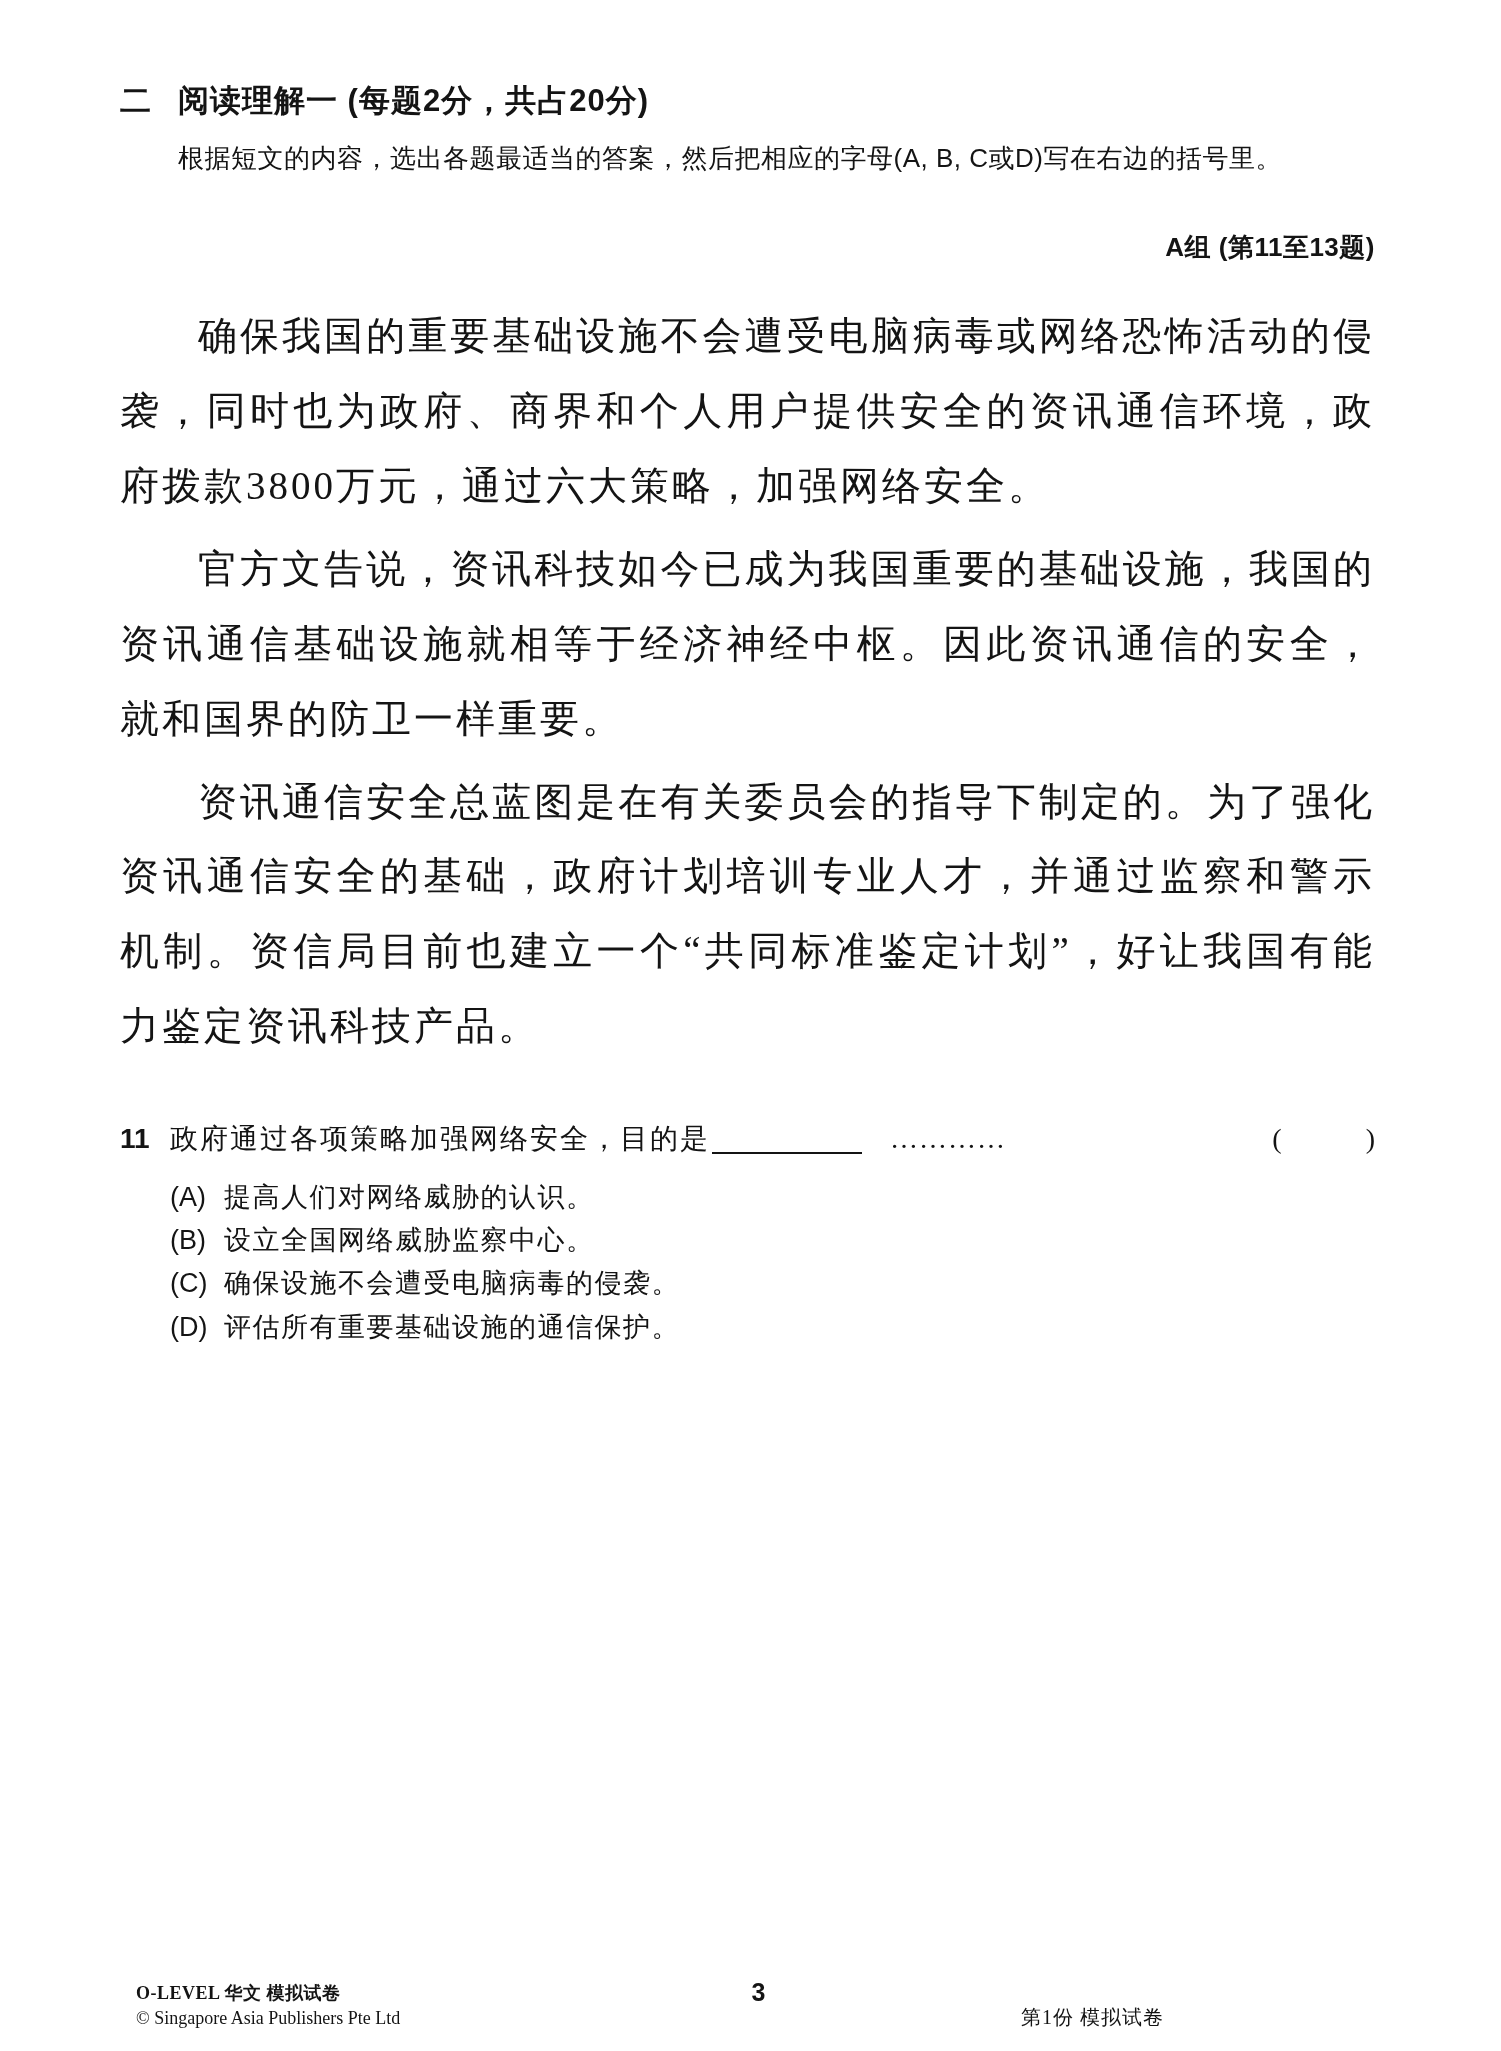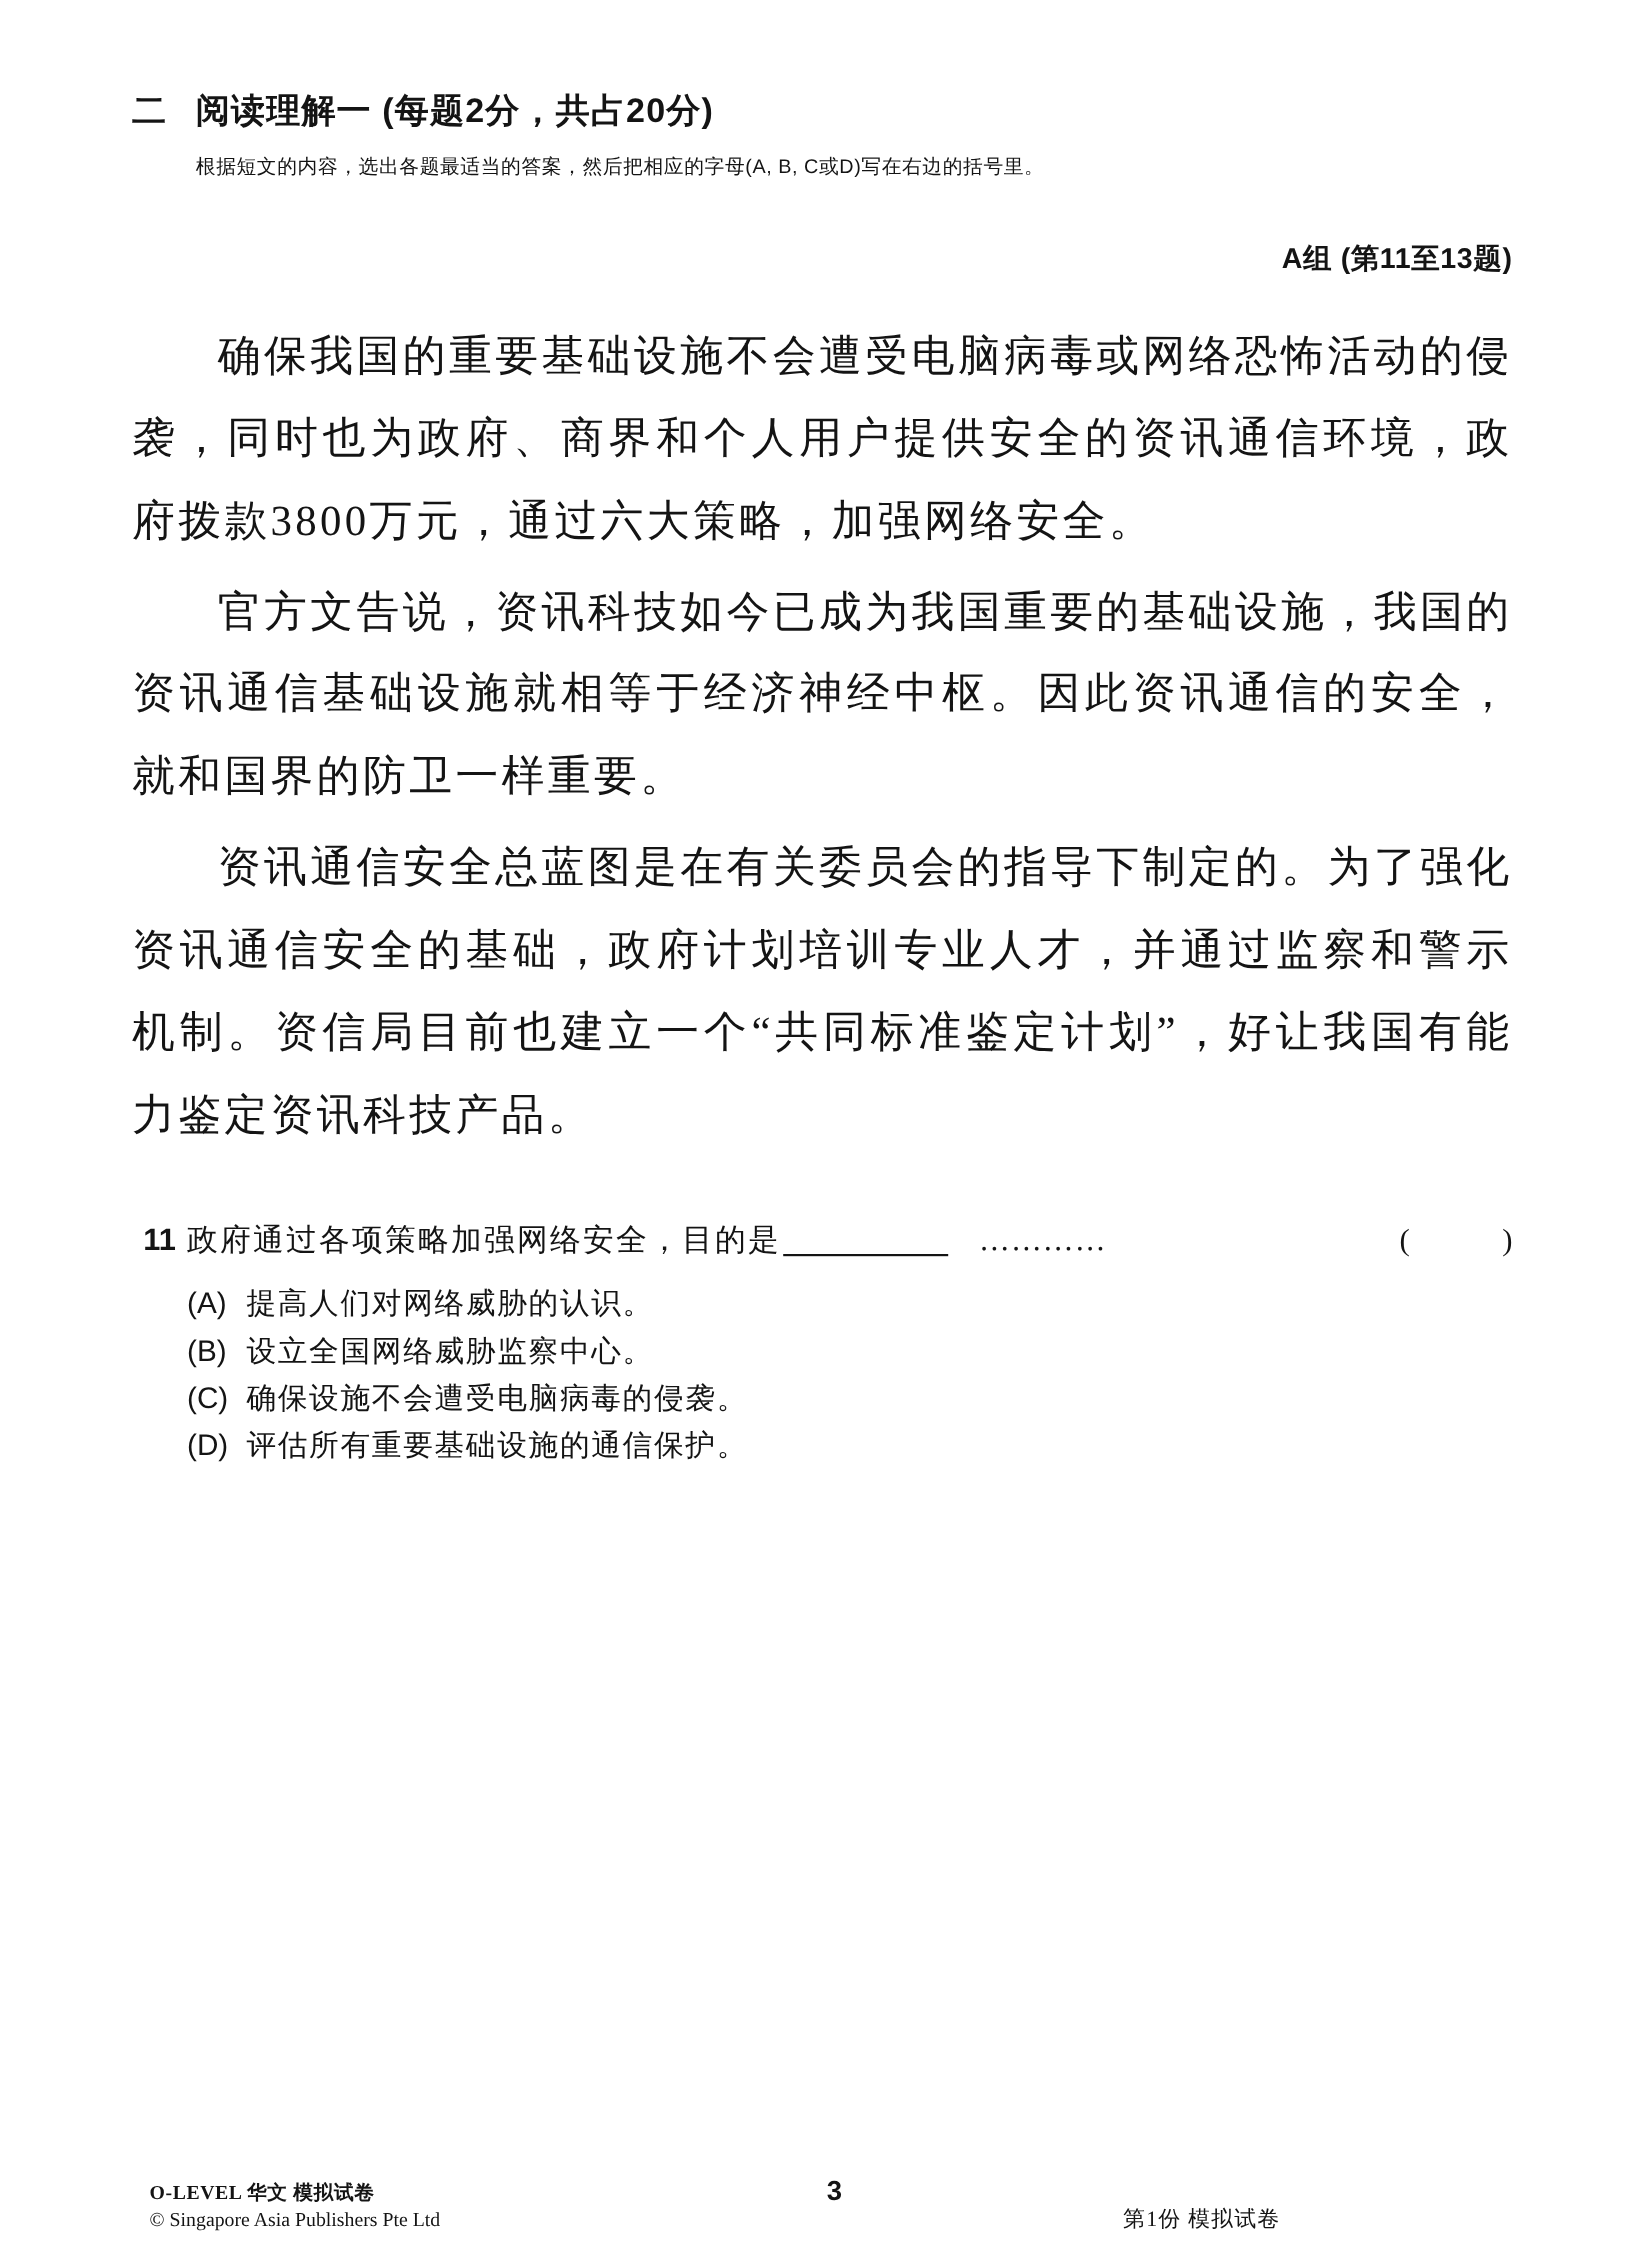--- a/index.html
+++ b/index.html
@@ -26,21 +26,21 @@
     font-size: 31px;
     letter-spacing: 1px;
   }
   .section-number { width: 58px; flex: none; }
 
   
   .instructions {
     margin: 16px 0 0 58px;
     max-width: 1190px;
     font-family: "Liberation Sans", sans-serif;
-    font-size: 18px;
+    font-size: 26px;
     line-height: 1.55;
     letter-spacing: 0.5px;
   }
 
   
   .group-label {
     margin-top: 52px;
     font-family: "Liberation Sans", sans-serif;
     font-weight: bold;
     font-size: 26px;
@@ -59,21 +59,20 @@
     margin-bottom: 8px;
   }
 
   
   .question { margin-top: 56px; }
   .q-line {
     display: flex;
     align-items: baseline;
     font-size: 28px;
     letter-spacing: 2px;
-    text-align: center;
   }
   .q-num {
     font-family: "Liberation Sans", sans-serif;
     font-weight: bold;
     width: 50px;
     flex: none;
     letter-spacing: 0;
   }
   .q-blank {
     display: inline-block;

